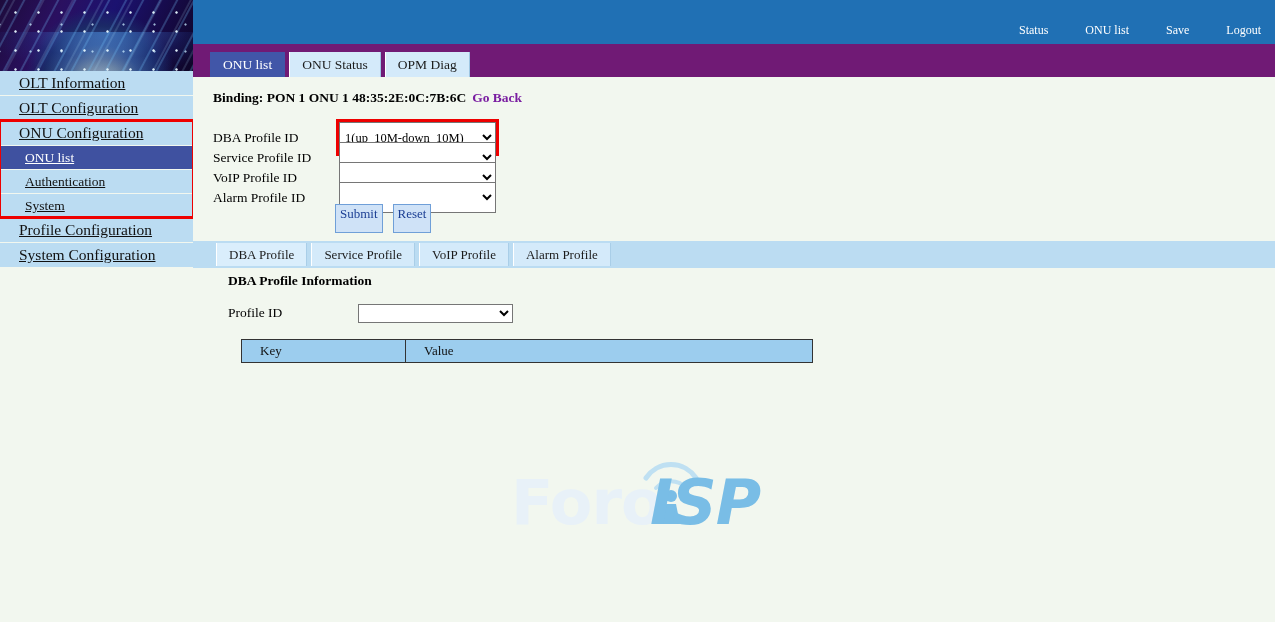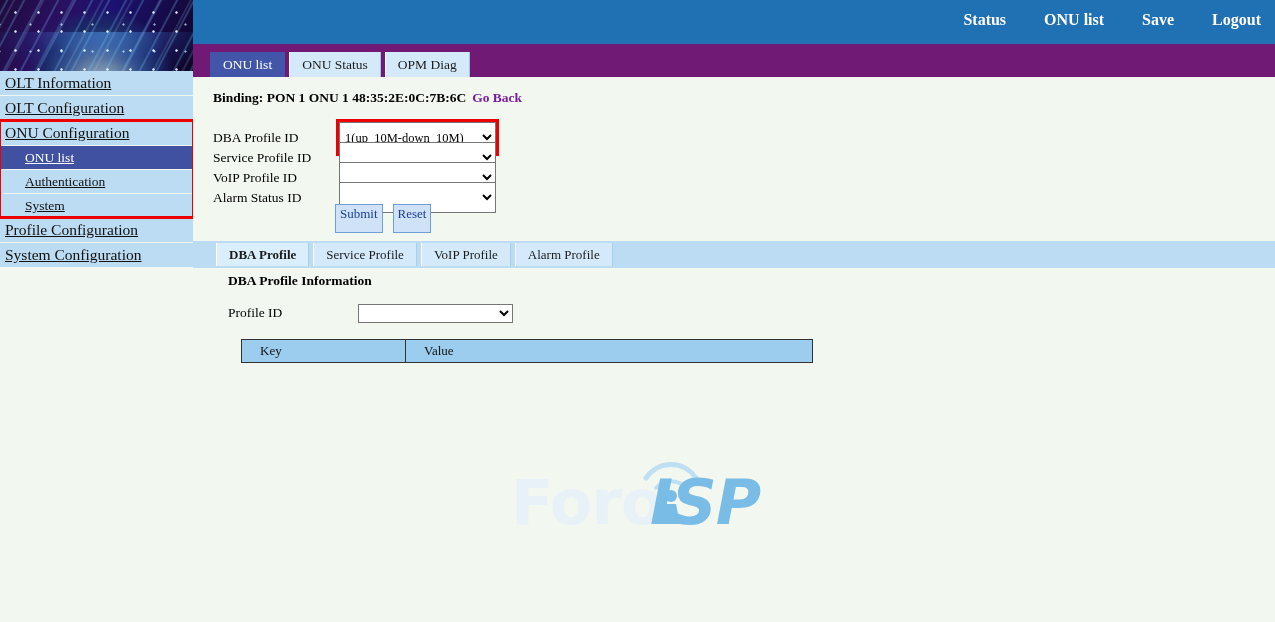--- a/index.html
+++ b/index.html
@@ -57,21 +57,21 @@
     background-size: 23px 19px, 31px 27px;
     background-position: 4px 3px, 15px 11px;
   }
 
   .nav-top {
     display: block;
     height: 24px; line-height: 24px;
     background: #bbdcf2;
     color: #111111;
     font-size: 15.5px;
-    padding-left: 5px;
+    padding-left: 19px;
     margin-bottom: 1px;
     white-space: nowrap;
     cursor: pointer;
   }
   .nav-sub {
     display: block;
     height: 23px; line-height: 23px;
     background: #bbdcf2;
     color: #111111;
     font-size: 13.5px;
@@ -89,22 +89,22 @@
     outline-offset: -1px;
   }
 
   
   #topbar {
     position: absolute; left: 193px; top: 0;
     width: 1082px; height: 44px;
     background: #2070b4;
   }
   #topnav {
-    position: absolute; right: 14px; top: 11px;
-    font-size: 16px; color: #ffffff; font-weight: bold;
+    position: absolute; right: 14px; top: 23px;
+    font-size: 12px; color: #ffffff;
   }
   #topnav a {
     color: #ffffff; text-decoration: none;
     margin-left: 34px;
     cursor: pointer;
   }
 
   
   #tabstrip {
     position: absolute; left: 193px; top: 44px;
@@ -187,21 +187,21 @@
     padding: 0 12px;
     font-size: 13px;
     color: #1b1b1b;
     background: #d4eafa;
     border-left: 1px solid #ffffff;
     border-right: 1px solid #a9cee8;
     cursor: pointer;
     vertical-align: top;
   }
   .tab2:first-child { margin-left: 23px; }
-  .tab2.active { background: #daeefc; font-weight: bold; }
+  .tab2.active { background: #daeefc; }
 
   
   #panel { position: absolute; left: 0; top: 191px; width: 1082px; }
   #panel-title {
     position: absolute; left: 35px; top: 5px;
     font-size: 13.5px; font-weight: bold; color: #000000;
   }
   #profileid-row {
     position: absolute; left: 35px; top: 35px;
     white-space: nowrap;
@@ -323,21 +323,21 @@
       </div>
 
       <div class="frow">
         <span class="flabel">VoIP Profile ID</span>
         <select class="fsel">
           <option></option>
         </select>
       </div>
 
       <div class="frow">
-        <span class="flabel">Alarm Status ID</span>
+        <span class="flabel">Alarm Profile ID</span>
         <select class="fsel">
           <option></option>
         </select>
       </div>
 
       <div id="btnrow">
         <button class="btn" type="button">Submit</button>
         <button class="btn" type="button">Reset</button>
       </div>
     </div>

